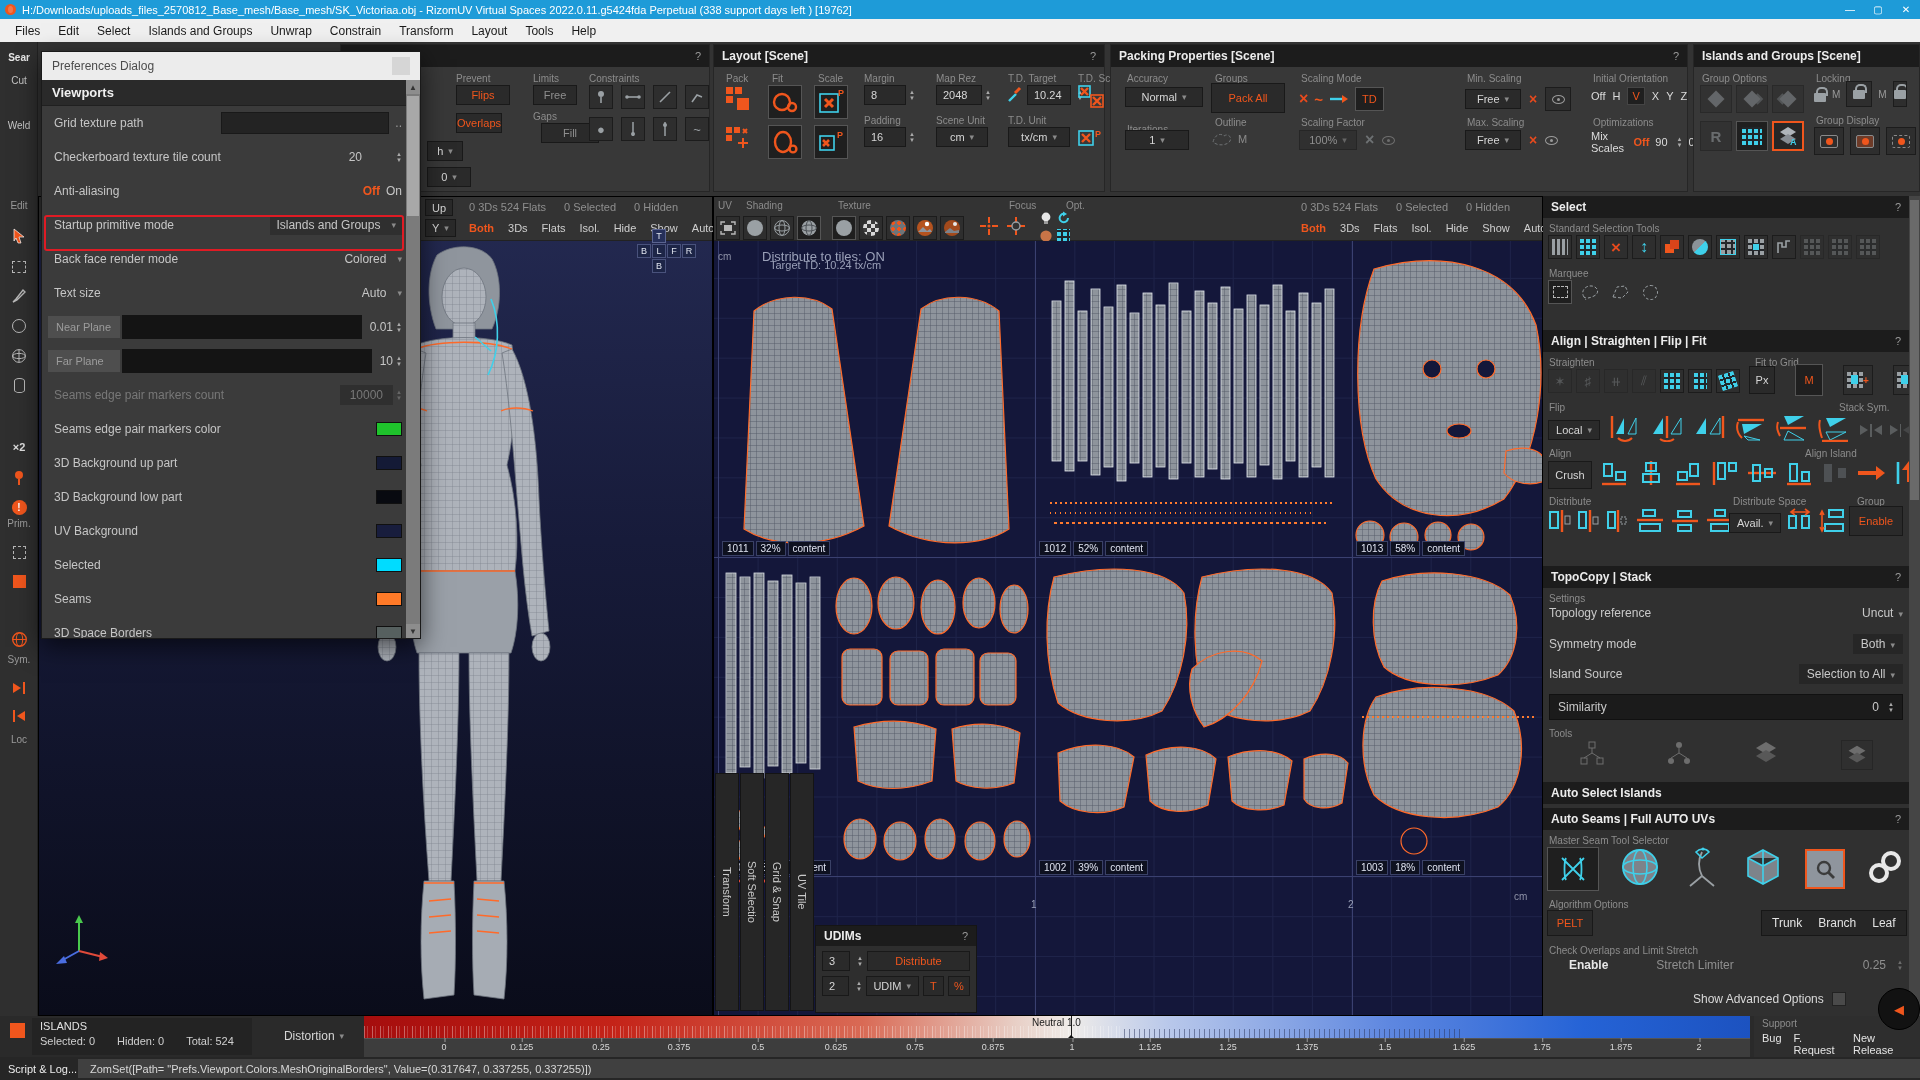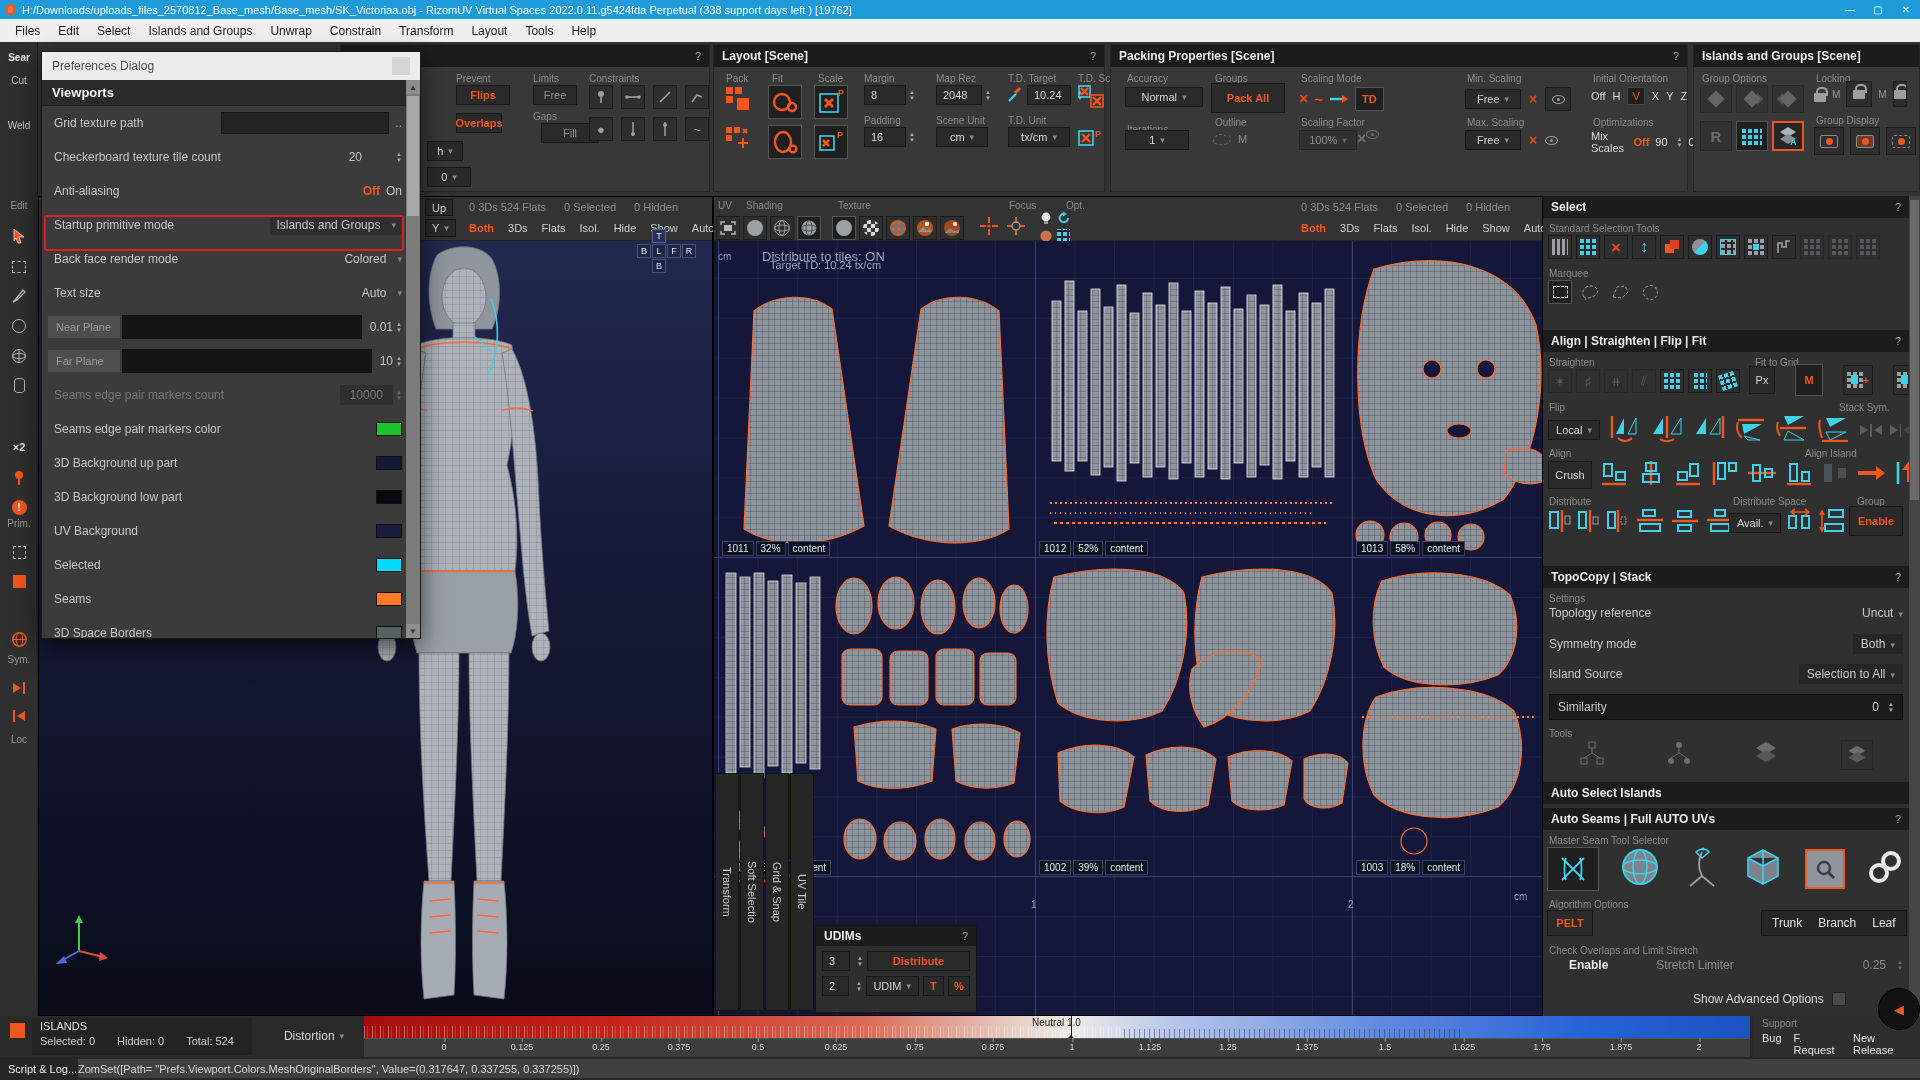--- a/index.html
+++ b/index.html
@@ -11,21 +11,21 @@
   #titlebar .logo::after{content:"";position:absolute;left:3px;top:2px;width:5px;height:7px;border-radius:50%;background:#fff3}
   #titlebar .wbtns{margin-left:auto;display:flex}
   #titlebar .wb{width:28px;height:19px;display:flex;align-items:center;justify-content:center;font-size:10px;color:#fff}
   #menubar{position:absolute;left:0;top:19px;width:1920px;height:23px;background:#f0f0f0;display:flex;align-items:center;color:#1a1a1a;font-size:12px;padding-left:6px}
   #menubar .mi{padding:16px 9px;height:100%;display:flex;align-items:center}
   
   .panel-h{background:#1c1c1c;color:#ececec;font-weight:bold;font-size:12px;display:flex;align-items:center;justify-content:space-between;padding:0 8px;height:22px}
   .q{color:#9a9a9a;font-weight:normal;font-size:11px}
   .lbl{color:#8c8c8c;font-size:10px;white-space:nowrap}
   .btn{background:#2a2a2a;border:1px solid #191919;color:#d6d6d6;font-size:11px;display:inline-flex;align-items:center;justify-content:center;padding:0 6px;height:20px;white-space:nowrap}
-  .btn.or{color:#f0561d;font-weight:bold}
+  .btn.or{color:#f0561d;font-weight:normal}
   .drop::after{content:"▾";color:#8a8a8a;margin-left:5px;font-size:9px}
   .stp{display:inline-flex;flex-direction:column;justify-content:center;font-size:6px;color:#aaa;line-height:6px;margin-left:3px}
   .ic{width:24px;height:24px;background:#2e2e2e;border:1px solid #1c1c1c;display:inline-flex;align-items:center;justify-content:center;font-size:13px;color:#9aa0a4}
   .ic.sel{background:#1f1f1f;border-color:#555}
   .ic.dim{opacity:.35}
   .gridc{width:16px;height:16px;background:repeating-linear-gradient(90deg,transparent 0 4px,#20262a 4px 6px),repeating-linear-gradient(0deg,transparent 0 4px,#20262a 4px 6px),#3fd0ea}
   .gridg{width:16px;height:16px;background:repeating-linear-gradient(90deg,transparent 0 4px,#23262a 4px 6px),repeating-linear-gradient(0deg,transparent 0 4px,#23262a 4px 6px),#9aa0a4}
   .eye{width:13px;height:9px;border:1px solid #9a9a9a;border-radius:50%;position:relative;display:inline-block}
   .eye::after{content:"";position:absolute;left:4px;top:2px;width:3px;height:3px;border-radius:50%;background:#9a9a9a}
   .xr{color:#e84a1d;font-weight:bold;font-size:14px;line-height:1}
@@ -77,21 +77,21 @@
   .srow{position:absolute;display:flex;align-items:center;gap:8px}
   
   #bbar{position:absolute;left:0;top:1016px;width:1920px;height:41px;background:#2a2a2a}
   #grad{position:absolute;left:364px;top:0;width:1386px;height:22px;background:linear-gradient(90deg,#a50d0d 0%,#c42318 18%,#d96a55 36%,#e8cfc6 47%,#efece9 51%,#b9c8ea 58%,#5e87e0 74%,#2563d6 88%,#1c52c0 100%)}
   #gnoise{position:absolute;left:0;bottom:0;width:760px;height:12px;background:repeating-linear-gradient(90deg,rgba(255,255,255,.35) 0 1px,transparent 1px 3px,rgba(255,255,255,.18) 3px 4px,transparent 4px 8px)}
   #gnoise2{position:absolute;left:760px;bottom:0;width:340px;height:9px;background:repeating-linear-gradient(90deg,rgba(40,50,90,.5) 0 1px,transparent 1px 5px)}
   #scale{position:absolute;left:364px;top:22px;width:1386px;height:19px;background:#3d3d3d;border-top:1px solid #555}
   .tick{position:absolute;top:3px;transform:translateX(-50%);font-size:9px;color:#d8d8d8;text-align:center}
   .tick::before{content:"";position:absolute;left:50%;top:-4px;width:1px;height:4px;background:#999}
   #statusbar{position:absolute;left:0;top:1057px;width:1920px;height:23px;background:#262626;display:flex;align-items:center}
-  #cmdstrip{position:absolute;left:78px;top:2px;height:19px;width:1842px;background:#404040;display:flex;align-items:center;padding-left:0;font-size:11px;color:#d8d8d8;white-space:nowrap;overflow:hidden}
+  #cmdstrip{position:absolute;left:78px;top:2px;height:19px;width:1842px;background:#404040;display:flex;align-items:center;padding-left:12px;font-size:11px;color:#d8d8d8;white-space:nowrap;overflow:hidden}
   
   #lstrip{position:absolute;left:0;top:42px;width:38px;height:974px;background:#2f2f2f;border-right:1px solid #222}
   .lit{position:absolute;left:0;width:38px;text-align:center;font-size:10px;color:#c6c6c6}
   .lic{position:absolute;left:7px;width:24px;height:24px;display:flex;align-items:center;justify-content:center}
   .flipg{display:inline-flex;align-items:center;gap:2px}
   .tri{width:0;height:0;border-style:solid}
 </style>
 </head>
 <body>
 
@@ -389,21 +389,21 @@
   <div class="abs lbl" style="left:16px;top:79px">Iterations</div>
   <div class="abs btn drop" style="left:14px;top:85px;width:64px">1</div>
   <div class="abs lbl" style="left:104px;top:72px">Outline</div>
   <div class="abs" style="left:100px;top:85px;display:flex;gap:5px;align-items:center;opacity:.55">
     <svg width="22" height="18" viewBox="0 0 22 18">
         <path d="M2,12 C4,4 10,3 13,6 C17,3 21,7 19,11 C16,16 6,16 2,12 Z" fill="none" stroke="#9aa0a4" stroke-dasharray="3 2"></path>
       </svg>
     <span style="font-size:11px">M</span>
   </div>
   <div class="abs lbl" style="left:190px;top:72px">Scaling Factor</div>
-  <div class="abs" style="left:188px;top:85px;display:flex;align-items:flex-start;opacity:.55">
+  <div class="abs" style="left:188px;top:85px;display:flex;gap:8px;align-items:center;opacity:.55">
     <span class="btn drop" style="width:58px">100%</span>
     <span style="color:#9aa0a4;font-weight:bold">×</span>
     <span class="eye"></span>
   </div>
   <div class="abs lbl" style="left:356px;top:72px">Max. Scaling</div>
   <div class="abs" style="left:354px;top:85px;display:flex;gap:8px;align-items:center">
     <span class="btn drop" style="width:56px">Free</span>
     <span class="xr">×</span>
     <span class="eye"></span>
   </div>

